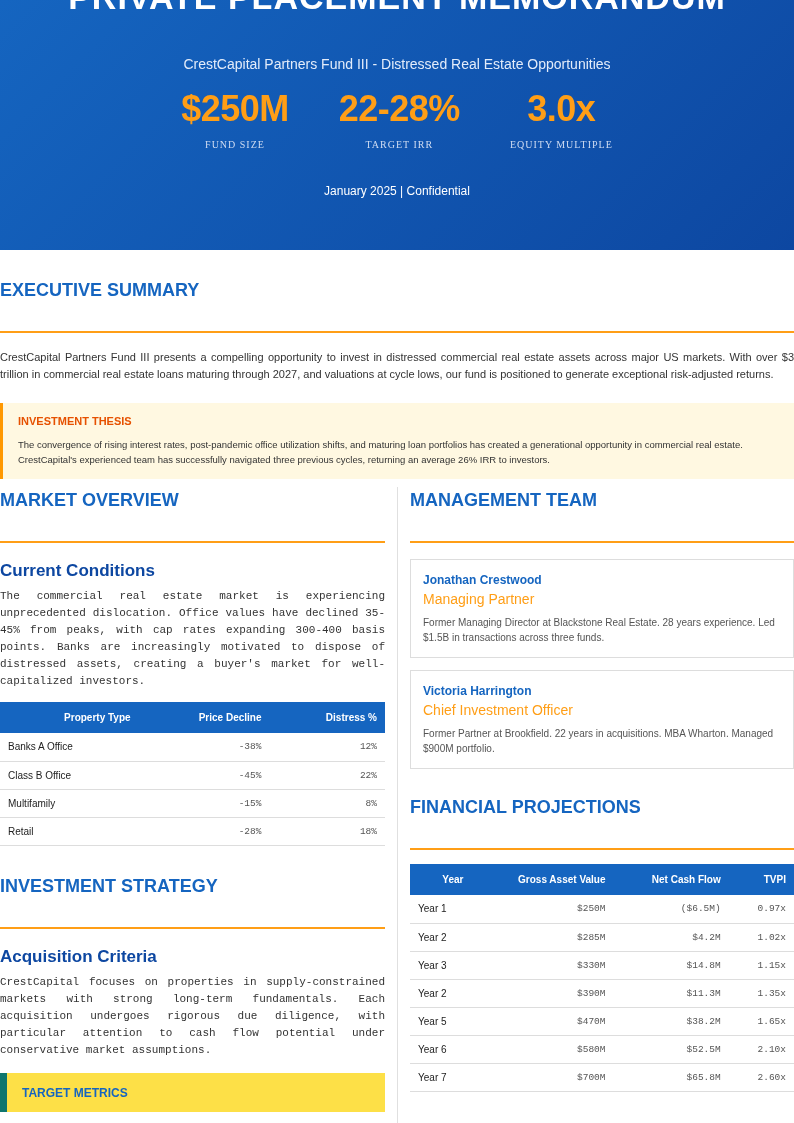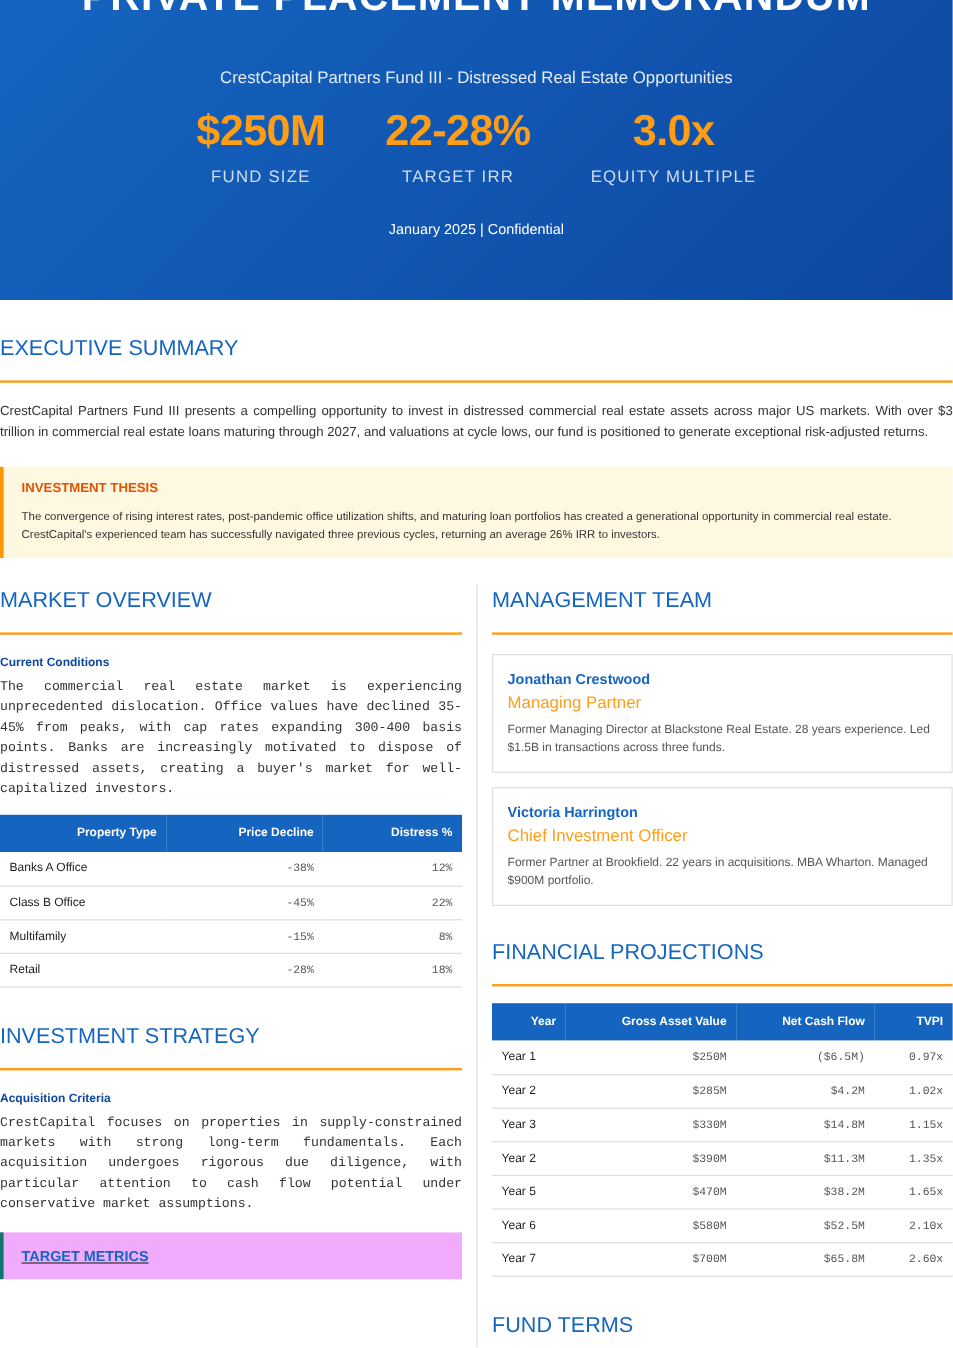--- a/index.html
+++ b/index.html
@@ -18,31 +18,31 @@
   .hero-subtitle {
     position: absolute; left: 0; right: 0; top: 35px;
     font-size: 14px; color: #e3ecfa; margin-top: 21px;
   }
   .hero-stats {
     position: absolute; left: 0; right: 0; top: 88px;
     display: flex; justify-content: center; gap: 50px;
   }
   .stat { text-align: center; }
   .stat-value { font-size: 36px; font-weight: bold; color: #ff9e16; line-height: 42px; letter-spacing: -0.5px; }
-  .stat-label { font-size: 14px; letter-spacing: 1px; color: #cfdcf2; margin-top: 9px; }
+  .stat-label { font-size: 10px; letter-spacing: 1px; color: #cfdcf2; margin-top: 9px; font-family: Liberation Serif, serif; }
   .hero-date {
     position: absolute; left: 0; right: 0; top: 184px;
     font-size: 12px; color: #ffffff;
   }
 
   .section-title {
-    color: #1565c0; font-size: 18px; font-weight: normal; padding-bottom: 16px;
+    color: #1565c0; font-size: 18px; font-weight: bold; padding-bottom: 30px;
     border-bottom: 2px solid #ff9e16;
   }
-  .sub-title { color: #0d47a1; font-size: 10px; font-weight: bold; }
+  .sub-title { color: #0d47a1; font-size: 17px; font-weight: bold; }
   p.body { font-size: 11px; line-height: 17px; text-align: justify; color: #333; }
 
   .exec { position: absolute; left: 0; top: 280px; width: 794px; }
   .exec p.body { margin-top: 16px; }
   .thesis {
     margin-top: 20px; background: #fff8e1; border-left: 3px solid #ff9800;
     padding: 12px 15px 12px 15px;
   }
   .thesis-title { color: #e65100; font-size: 11px; font-weight: bold; }
   .thesis-text { font-size: 9.5px; line-height: 15px; color: #333; margin-top: 10px; }
@@ -62,23 +62,22 @@
   td {
     font-size: 10px; padding: 0 8px; height: 28px; border-bottom: 1px solid #dddddd; color: #222;
   }
   td.num { font-family: "Liberation Mono", monospace; text-align: right; color: #555; font-size: 9.5px; }
 
   .market-table { margin-top: 12px; }
 
   .strategy { margin-top: 30px; }
   .strategy .sub-title { margin-top: 18px; }
   .metrics {
-    margin-top: 14px; background: #f0abfc; border-left: 3px solid #0f766e;
+    margin-top: 14px; background: #fde047; border-left: 7px solid #0f766e;
     padding: 13px 15px 12px 15px;
-    text-decoration: underline;
   }
   .metrics-title { color: #1565c0; font-size: 12px; font-weight: bold; }
   .metrics ul { margin-top: 11px; padding-left: 15px; }
   .metrics li { font-size: 9.5px; line-height: 14px; color: #222; }
 
   .team-card {
     margin-top: 16px; border: 1px solid #dddddd; padding: 13px 12px 12px 12px;
   }
   .team-card + .team-card { margin-top: 12px; }
   .team-name { color: #1565c0; font-size: 12px; font-weight: bold; }

